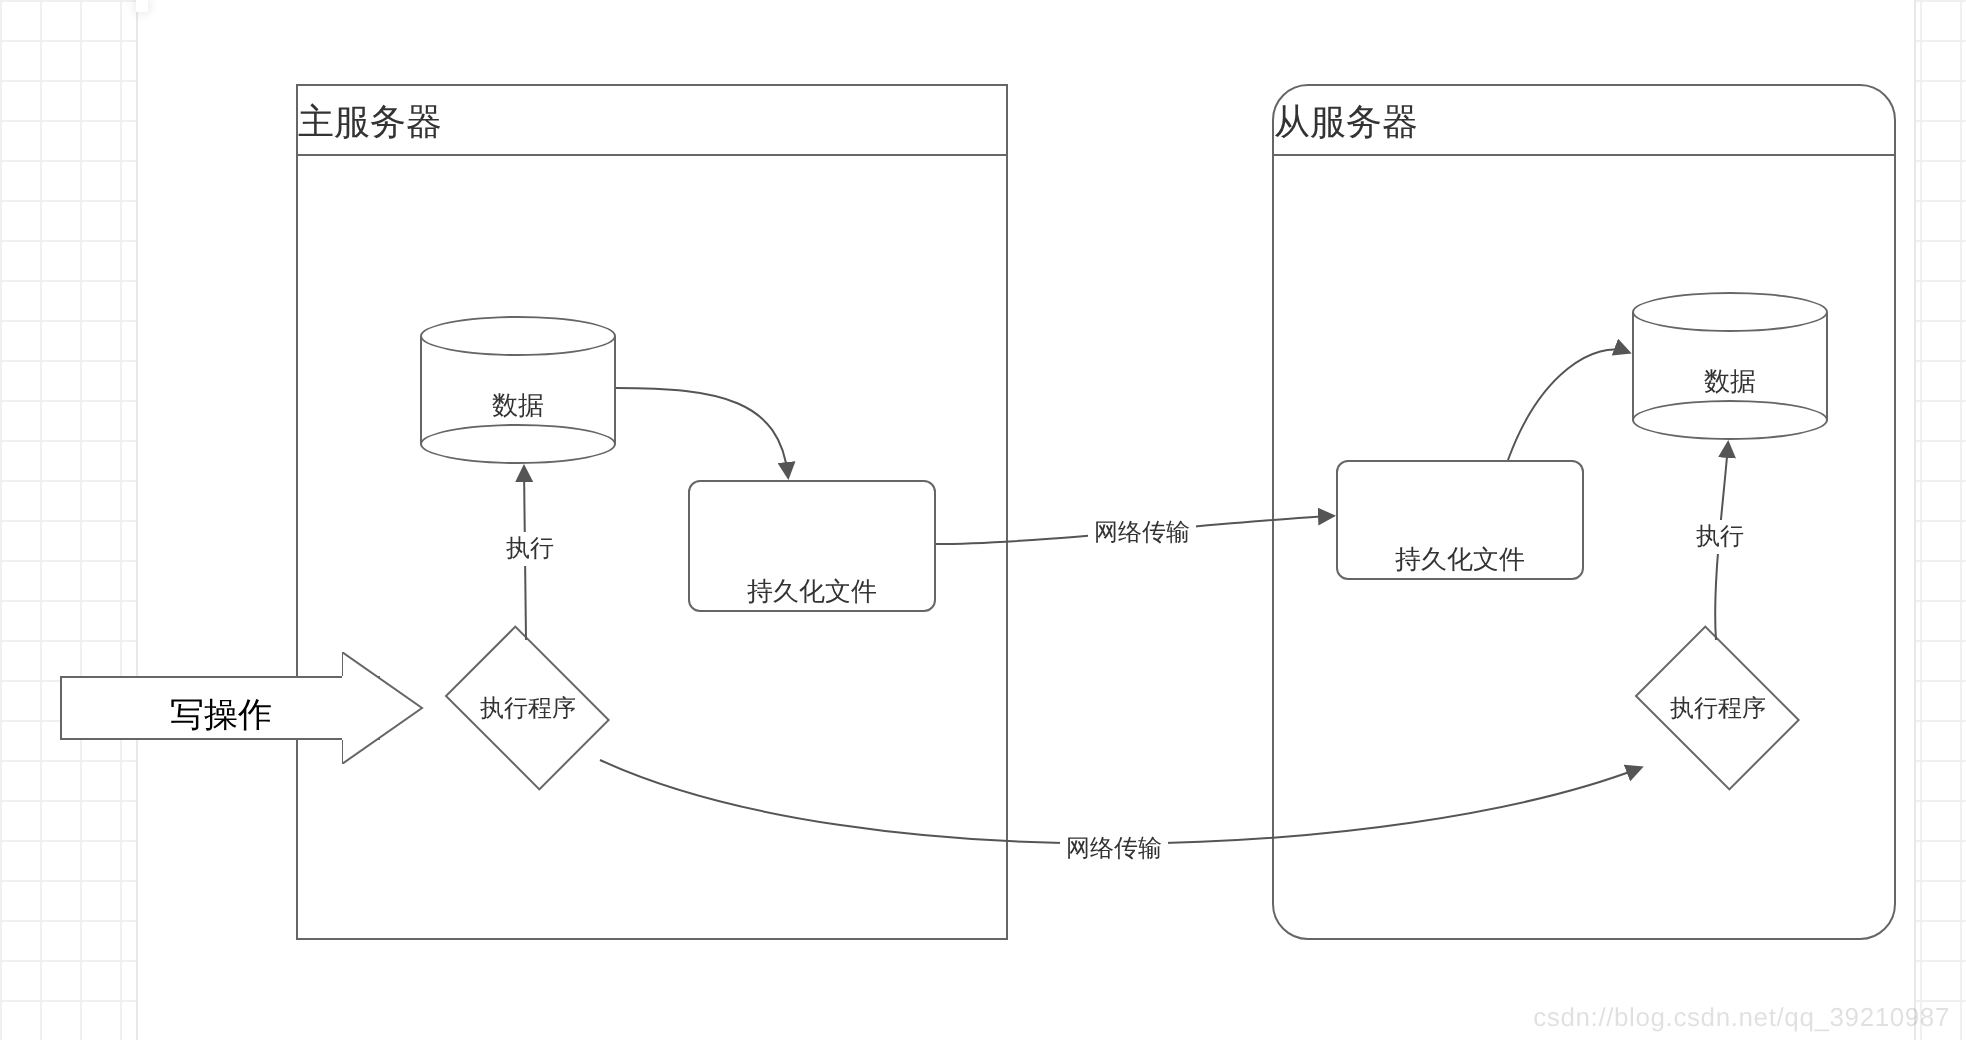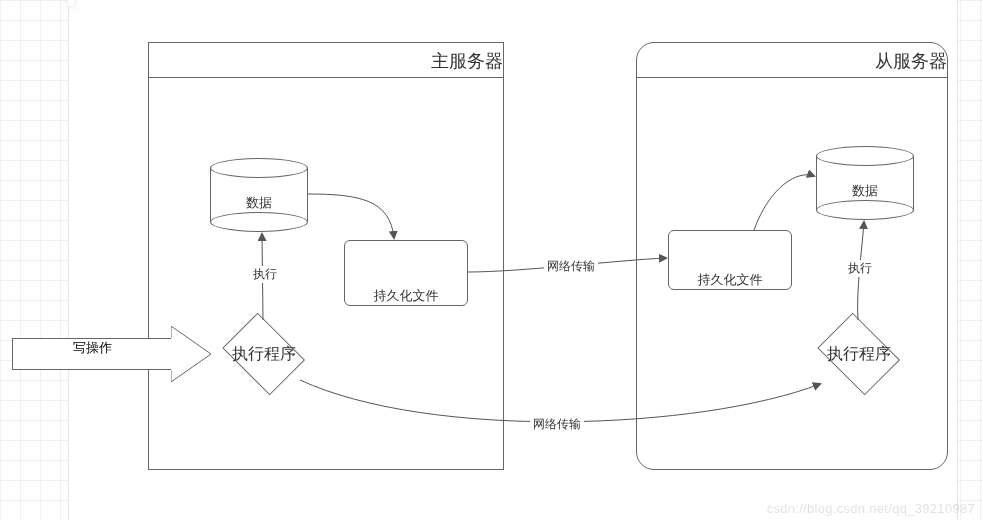--- a/index.html
+++ b/index.html
@@ -23,21 +23,21 @@
     position: absolute;
     box-shadow: 0 0 6px rgba(0,0,0,0.15);
     background: #fff;
   }
   .container {
     position: absolute;
     border: 1px solid #666;
     background: rgba(255,255,255,0);
   }
   .container .title {
-    text-align: right;
+    text-align: left;
     font-size: 18px;
     padding: 6px 0 4px;
     color: #333;
   }
   .container .hr {
     border-top: 1px solid #666;
   }
   .box {
     position: absolute;
     border: 1px solid #666;
@@ -57,21 +57,21 @@
   }
   .diamond {
     position: absolute;
     width: 70%; height: 70%;
     border: 1px solid #666;
     background: #fff;
     transform: rotate(45deg);
   }
   .diamond-label {
     position: relative;
-    font-size: 16px;
+    font-size: 12px;
     color: #333;
     z-index: 2;
   }
   .cylinder {
     position: absolute;
   }
   .cyl-body {
     position: absolute;
     left: 0; right: 0;
     background: #fff;
@@ -95,23 +95,24 @@
   .arrow-block {
     position: absolute;
   }
   .arrow-shaft {
     position: absolute;
     background: #fff;
     border-top: 1px solid #666;
     border-bottom: 1px solid #666;
     border-left: 1px solid #666;
     display: flex;
-    align-items: flex-start;
+    align-items: flex-end;
     justify-content: center;
-    font-size: 13px;
+    font-size: 17px;
+    margin-left: 18px;
   }
   .arrow-head-svg { position: absolute; }
   .edge-label {
     position: absolute;
     background: #fff;
     font-size: 12px;
     color: #333;
     padding: 0 3px;
     white-space: nowrap;
     z-index: 5;

